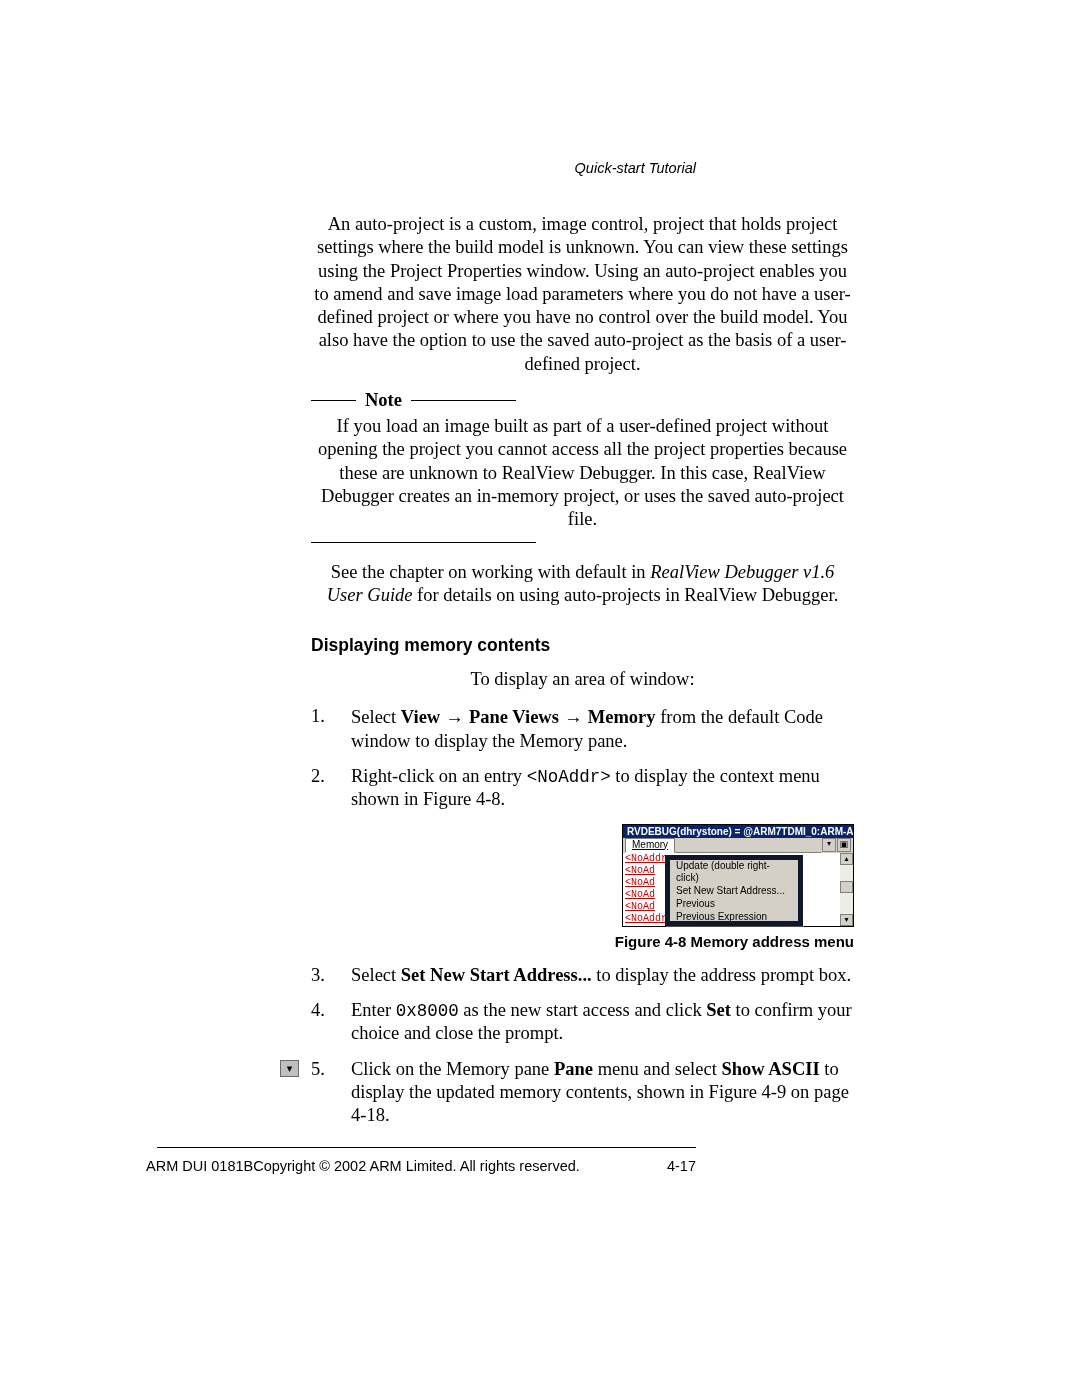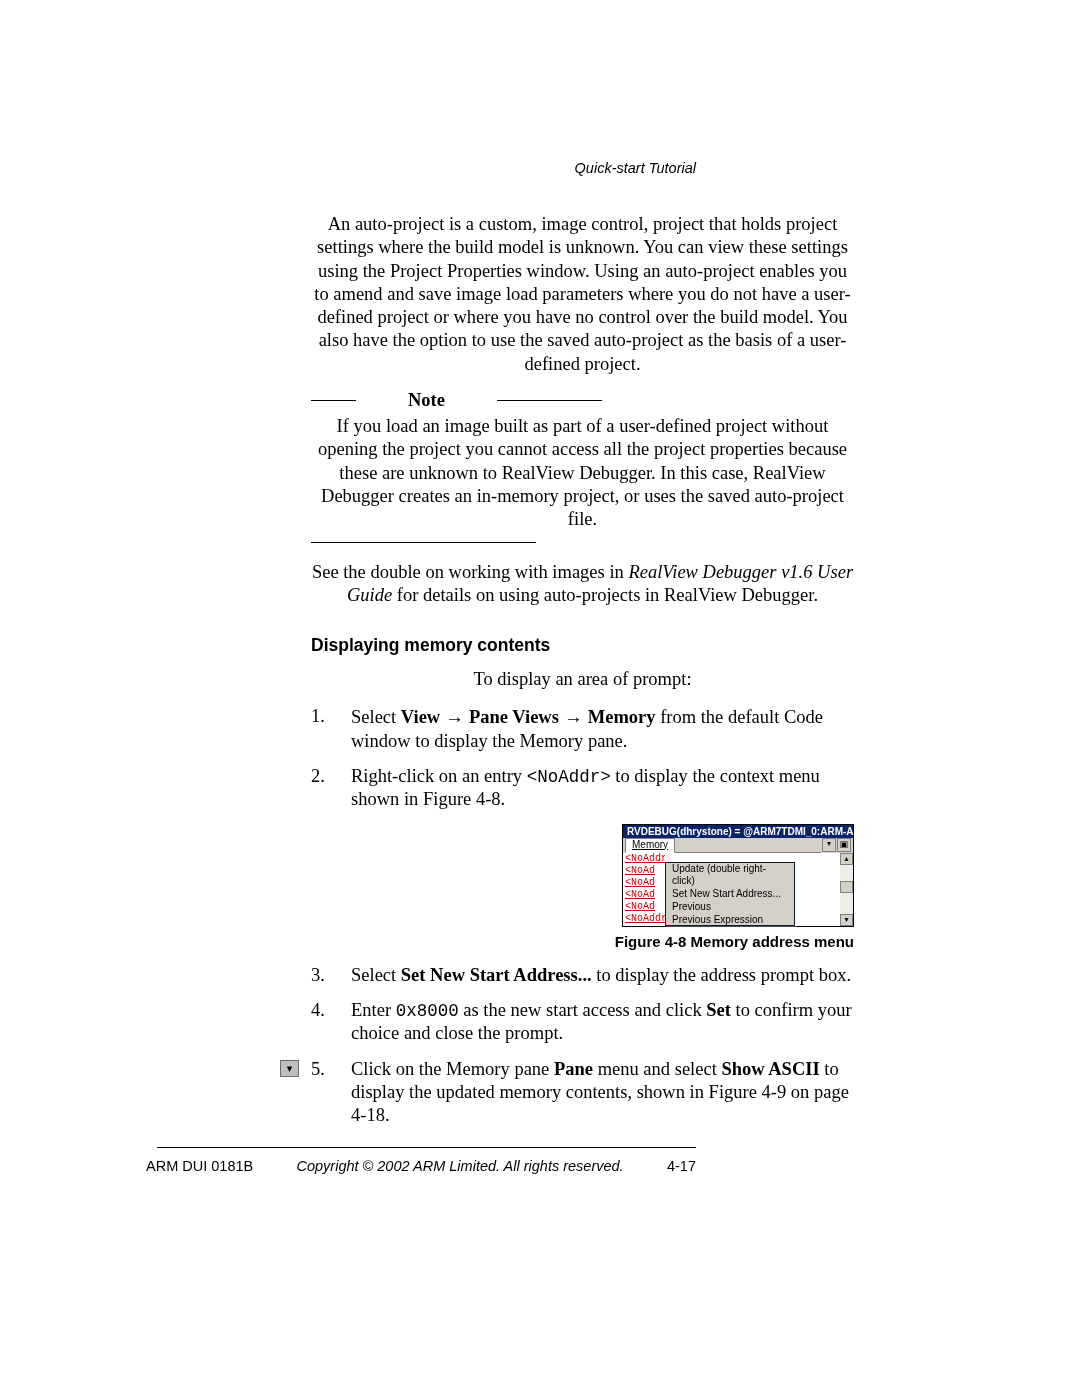--- a/index.html
+++ b/index.html
@@ -33,21 +33,20 @@
   .p {
     font-size: 18.5px;
     line-height: 1.26;
     margin: 0 0 14px 0;
     text-align: center;
   }
   .note-row {
     display: flex;
     align-items: center;
     margin: 7px 0 4px 0;
-    gap: 43px;
   }
   .note-line-left {
     width: 45px;
     height: 0;
     border-top: 1px solid #000;
     margin-right: 9px;
   }
   .note-label {
     font-weight: bold;
     font-size: 18.5px;
@@ -113,22 +112,21 @@
     left: 146px;
     right: 157px;
     top: 1158px;
     font-family: Arial, Helvetica, sans-serif;
     font-size: 14.5px;
     display: flex;
     justify-content: space-between;
     align-items: baseline;
   }
   .footer .center {
-    font-style: italic;
-    text-align: center;
+    text-align: left;
     flex: 1;
   }
   .margin-icon {
     position: absolute;
     left: 280px;
     width: 19px;
     height: 17px;
     background: #bfbfbf;
     border: 1px solid #6b6b6b;
     box-sizing: border-box;
@@ -214,24 +212,24 @@
     font-family: "Courier New", monospace;
     font-size: 10px;
     line-height: 12px;
     padding-left: 2px;
     text-decoration: underline;
     white-space: nowrap;
   }
   .fig48 .leftcol div.first { text-decoration: underline; }
   .fig48 .menu {
     background: #d4d0c8;
-    border: 1px solid #0f172a;
+    border: 5px solid #0f172a;
     box-shadow: 1px 1px 0 #505050;
     width: 128px;
-    margin-top: 9px;
+    margin-top: 2px;
   }
   .fig48 .menu div {
     padding: 0.5px 6px;
     font-size: 10px;
     line-height: 12px;
   }
   .fig48 .rightfill {
     flex: 1;
     background: #fff;
     position: relative;
@@ -282,26 +280,26 @@
       <span class="note-line-left"></span>
       <span class="note-label">Note</span>
       <span class="note-line-right"></span>
     </div>
 
     <p class="p" style="margin-bottom:8px;">If you load an image built as part of a user-defined project without opening the project you cannot access all the project properties because these are unknown to RealView Debugger. In this case, RealView Debugger creates an in-memory project, or uses the saved auto-project file.</p>
 
     <div class="note-end-line"></div>
 
     <p class="p">
-      <span>See the double on working with images in </span><span class="italic">RealView Debugger v1.6 User Guide</span><span> for details on using auto-projects in RealView Debugger.</span>
+      <span>See the chapter on working with default in </span><span class="italic">RealView Debugger v1.6 User Guide</span><span> for details on using auto-projects in RealView Debugger.</span>
     </p>
 
     <div class="h4">Displaying memory contents</div>
 
-    <p class="p">To display an area of prompt:</p>
+    <p class="p">To display an area of window:</p>
 
     <ol class="numlist">
 
       <li>
         <span class="num">1.</span>
         <span class="txt">
           <span>Select </span><span class="bold">View</span><span class="arrow"> → </span><span class="bold">Pane Views</span><span class="arrow"> → </span><span class="bold">Memory</span><span> from the default Code window to display the Memory pane.</span>
         </span>
       </li>
 

